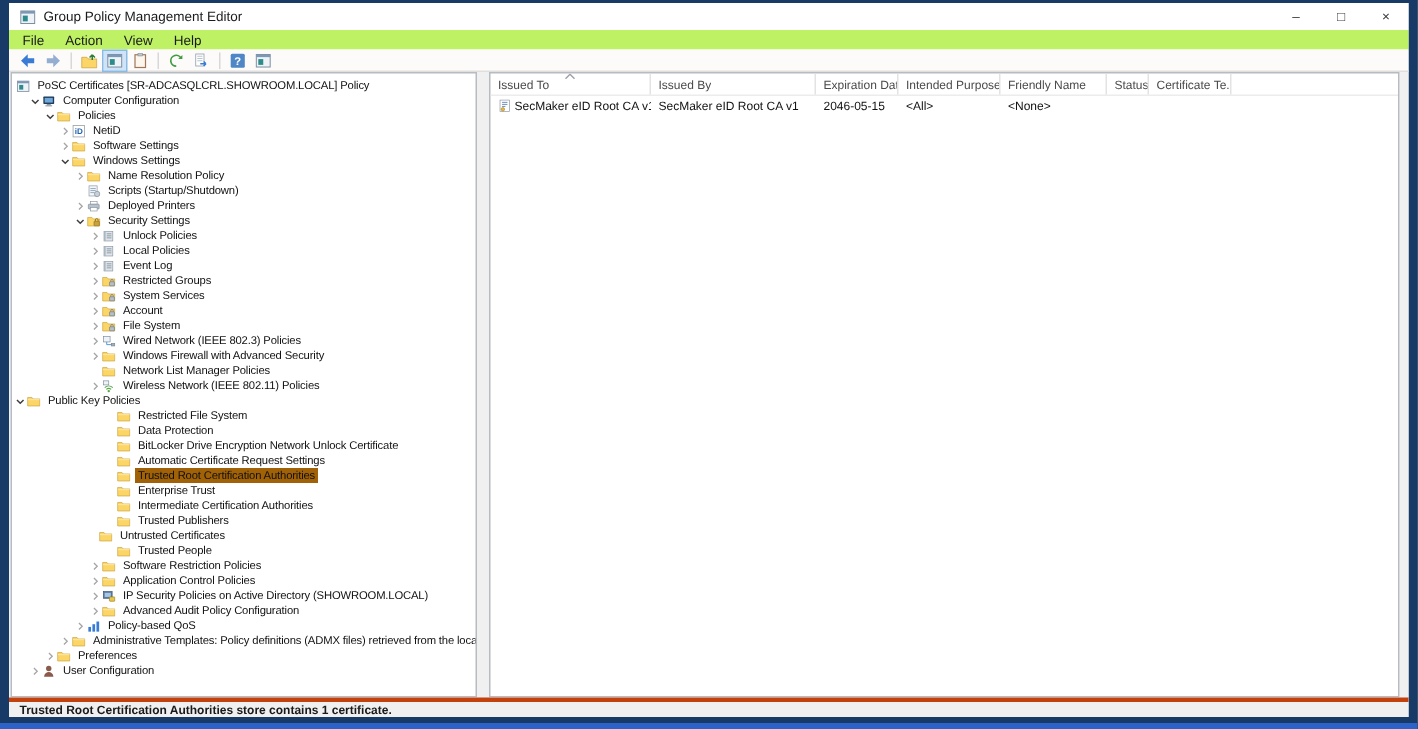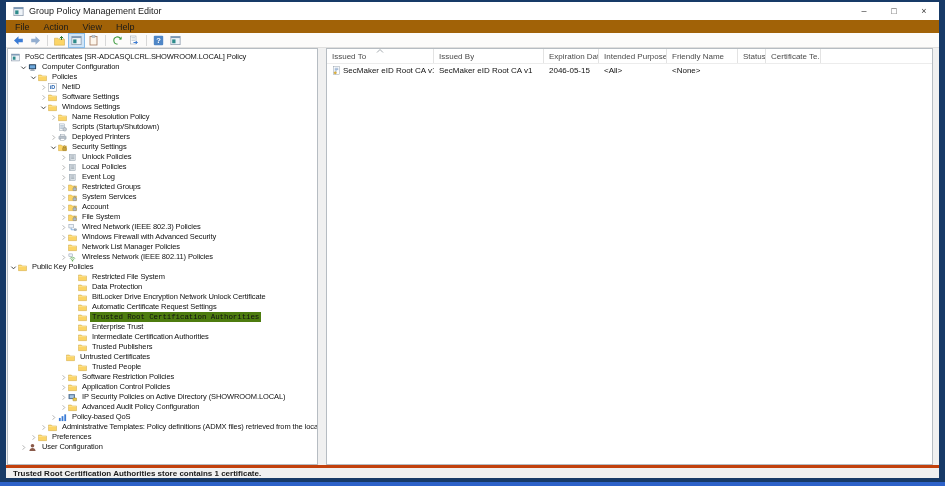--- a/index.html
+++ b/index.html
@@ -13,21 +13,21 @@
   .titlebar{height:18px;flex:0 0 18px;display:flex;align-items:center;padding-left:7px;
             font-size:9px;color:#1a1a1a;background:#fff;}
   .app-icon{width:11px;height:11px;margin-right:5px;display:flex;}
   .app-icon svg{width:11px;height:11px;}
   .title-text{white-space:nowrap;}
   .controls{margin-left:auto;display:flex;height:100%;}
   .ctrl{width:30px;height:100%;display:flex;align-items:center;justify-content:center;
         font-size:9px;color:#3c3c3c;cursor:default;}
   
   .menubar{height:13px;flex:0 0 13px;display:flex;align-items:center;font-size:9px;
-           color:#1a1a1a;padding-left:2px;background:#a16207;}
+           color:#1a1a1a;padding-left:2px;background:#bef264;}
   .menu-item{padding:0 7px;white-space:nowrap;}
   
   .toolbar{height:15px;flex:0 0 15px;display:flex;align-items:center;padding-left:4px;
            background:#fcfbfa;border-bottom:1px solid #e0dfde;}
   .tb-btn{width:15px;height:13px;display:flex;align-items:center;justify-content:center;margin:0 1px;}
   .tb-btn svg{width:11px;height:11px;display:block;}
   .tb-btn.pressed{background:#cfe4f7;outline:1px solid #88bbe8;}
   .tb-ic{display:flex;}
   .tb-sep{width:1px;height:11px;background:#d8d8d8;margin:0 3px;flex:0 0 1px;}
   
@@ -37,21 +37,21 @@
   .pane-gap{width:8px;flex:0 0 8px;}
   .list-pane{flex:1;margin-right:6px;background:#fff;border:1px solid #b6bcc2;
              display:flex;flex-direction:column;overflow:hidden;}
   
   .trow{height:10px;display:flex;align-items:center;white-space:nowrap;overflow:hidden;}
   .exp{width:10px;flex:0 0 10px;display:flex;align-items:center;justify-content:center;}
   .exp svg{width:7px;height:7px;display:block;}
   .tic{width:12px;flex:0 0 12px;display:flex;align-items:center;}
   .tic svg{width:9px;height:9px;display:block;}
   .tlabel{font-size:7.5px;letter-spacing:-.1px;color:#111;padding:0 2px;line-height:10px;}
-  .trow.sel .tlabel{background:#4d7c0f;font-family:Liberation Mono, monospace;}
+  .trow.sel .tlabel{background:#a16207;}
   
   .list-header{height:15px;flex:0 0 15px;display:flex;border-bottom:1px solid #ececec;color:#4a4a4a;text-align:right;}
   .hcol{position:relative;display:flex;align-items:flex-end;padding:0 0 2px 5px;
         border-right:1px solid #e3e3e3;font-size:8px;}
   .hfill{flex:1;}
   .sortmark{position:absolute;top:0;left:50%;transform:translateX(-50%);width:8px;height:4px;display:flex;}
   .sortmark svg{width:8px;height:4px;}
   .hlabel{white-space:nowrap;overflow:hidden;}
   .list-rows{flex:1;}
   .lrow{display:flex;height:12px;align-items:center;font-size:8px;color:#111;}

